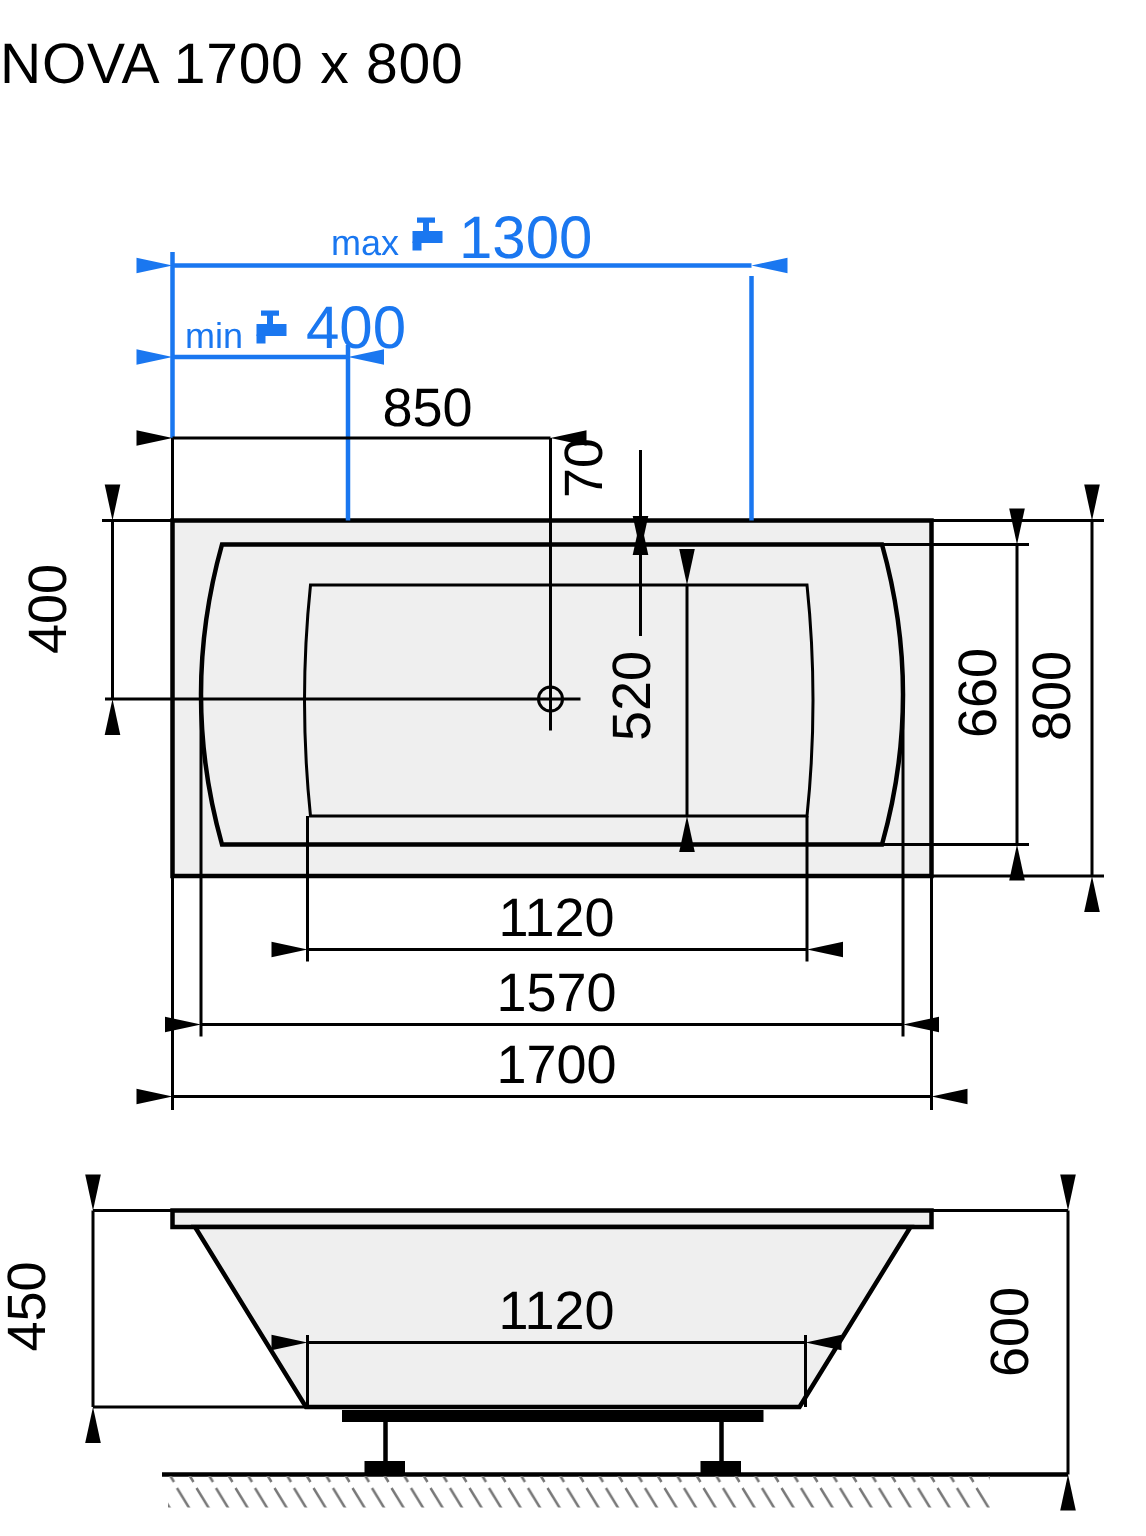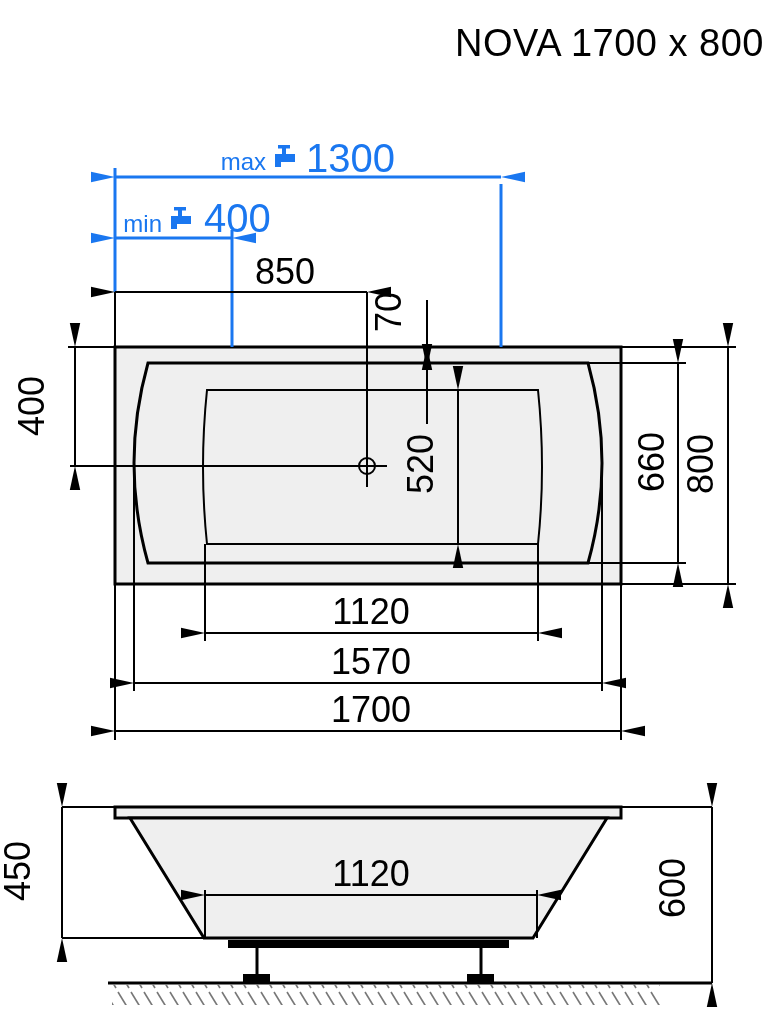--- a/index.html
+++ b/index.html
@@ -1,18 +1,18 @@
 <!DOCTYPE html>
 <html><head>
 <meta charset="utf-8">
 <style>
   html,body{margin:0;padding:0;background:#fff;}
   #stage{position:relative;width:764px;height:1024px;background:#fff;overflow:hidden;
          font-family:"Liberation Sans", sans-serif;}
-  #title{position:absolute;top:22px;left:0;width:764px;text-align:right;
+  #title{position:absolute;top:22px;left:0;width:764px;text-align:left;
          font-size:38px;color:#000;letter-spacing:.5px;}
   svg{position:absolute;top:0;left:0;}
   svg text{font-family:"Liberation Sans", sans-serif;fill:#000;}
   .dimtxt{font-size:36px;}
   .bigblue{font-size:40px;fill:#1a77f0;}
   .smallblue{font-size:24px;fill:#1a77f0;}
   .blue-line{stroke:#1a77f0;stroke-width:3;fill:none;}
   .dim{stroke:#000;stroke-width:2;fill:none;}
   .ext{stroke:#000;stroke-width:2;fill:none;}
   .outline{stroke:#000;stroke-width:3;fill:none;}

